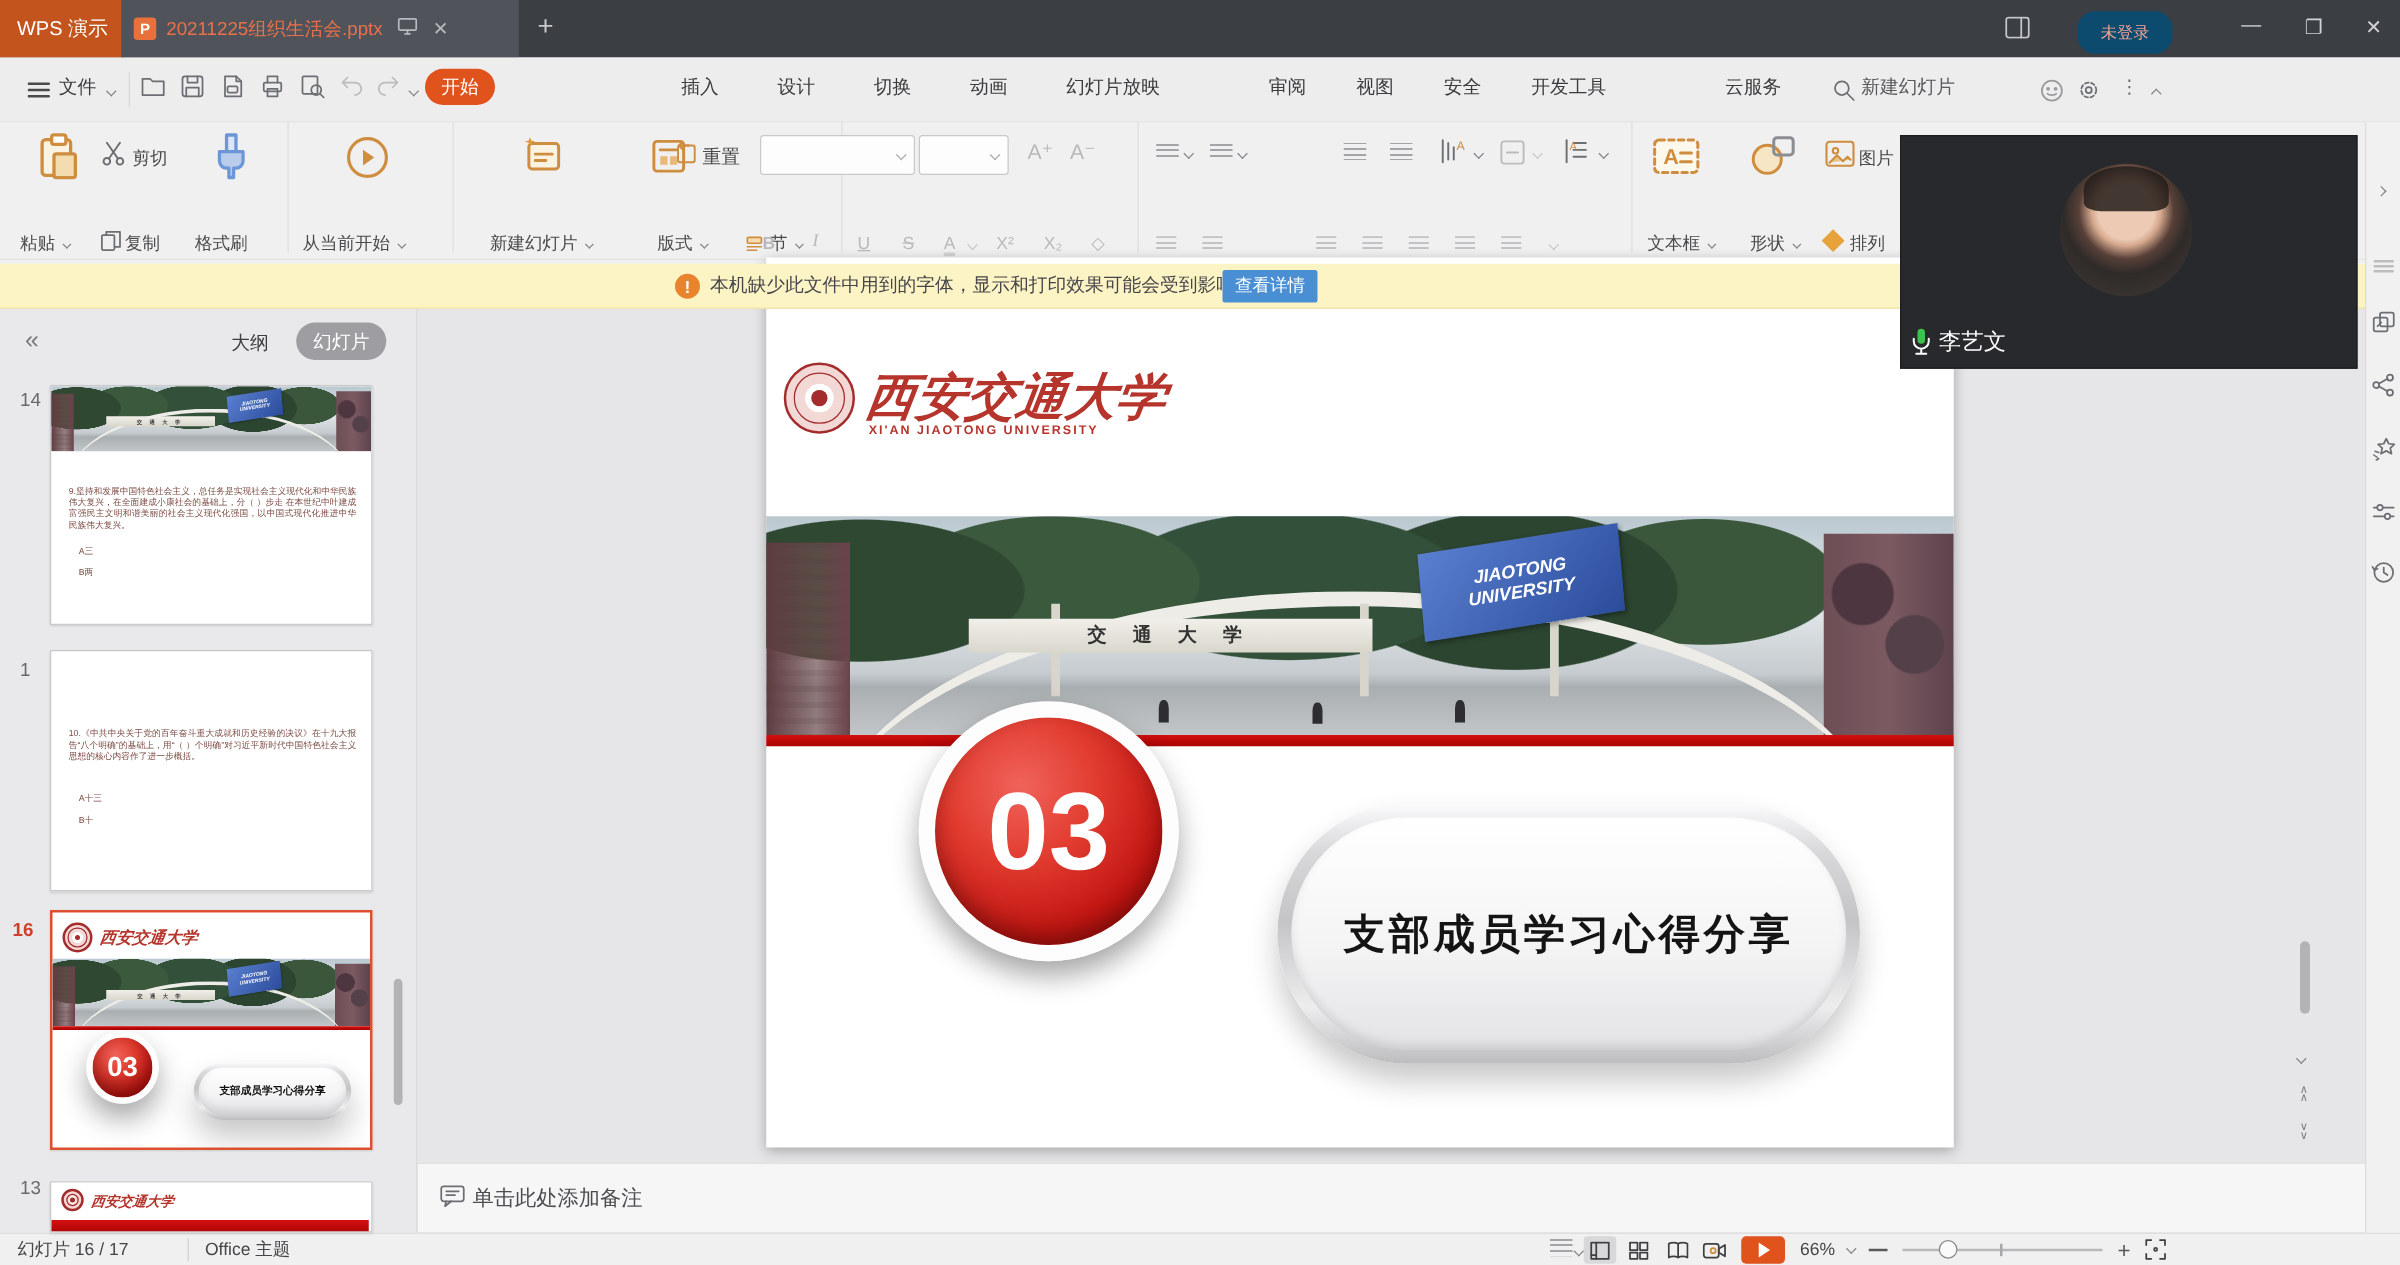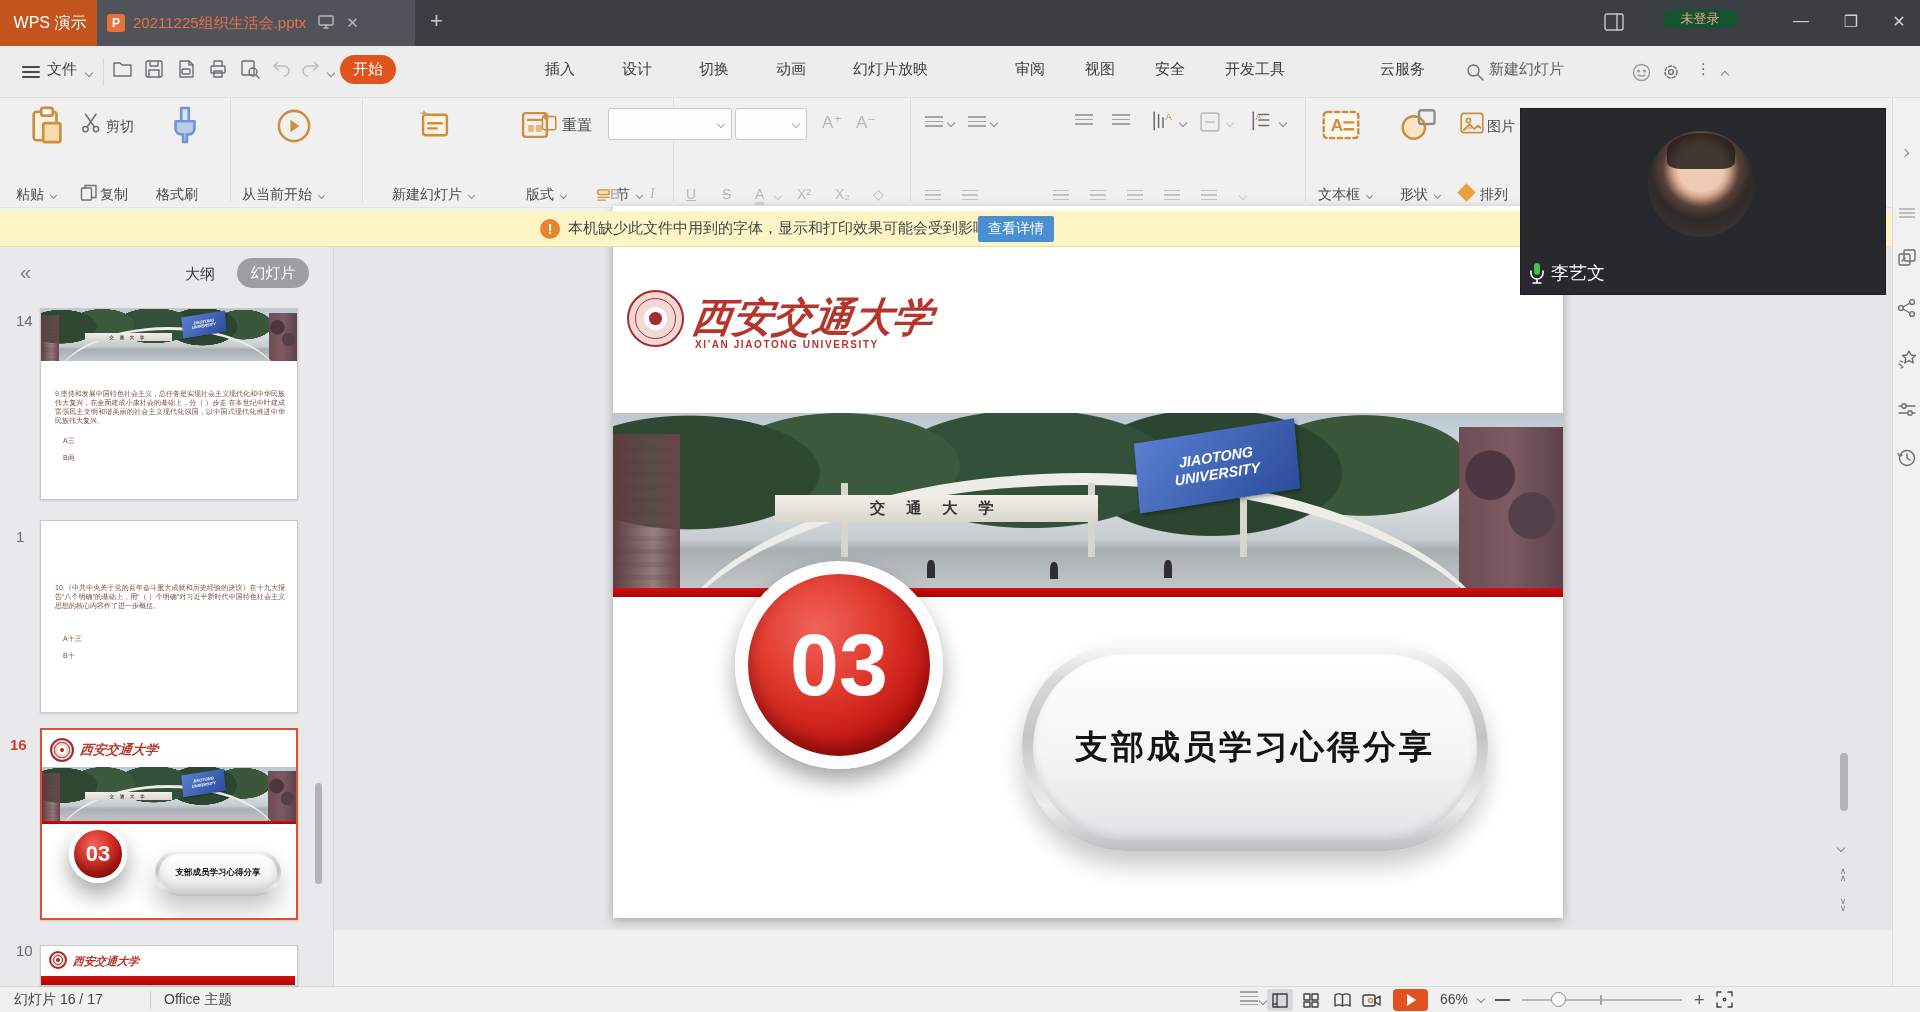--- a/index.html
+++ b/index.html
@@ -10,22 +10,22 @@
   
   .titlebar{position:absolute;left:0;top:0;width:1920px;height:46px;background:#3b3e43;}
   .wps-logo{position:absolute;left:0;top:0;width:100px;height:46px;background:#c3541d;color:#fff;
             font-size:16px;display:flex;align-items:center;justify-content:center;}
   .doc-tab{position:absolute;left:97px;top:0;width:318px;height:46px;background:#50545a;
            display:flex;align-items:center;padding:0 10px;}
   .pp-ico{width:18px;height:18px;border-radius:3px;background:#e8703a;color:#fff;font-size:12px;font-weight:bold;
           display:flex;align-items:center;justify-content:center;margin-right:8px;}
   .tab-title{color:#e8704a;font-size:15px;white-space:nowrap;overflow:hidden;max-width:210px;}
   .tb-ic{color:#b6b9bd;font-size:15px;margin-left:12px;}
-  .login-pill{position:absolute;left:1662px;top:9px;width:76px;height:19px;border-radius:14px;
-              background:#14532d;color:#f2a29a;font-size:13px;display:flex;align-items:center;justify-content:center;}
+  .login-pill{position:absolute;left:1662px;top:9px;width:76px;height:34px;border-radius:14px;
+              background:#0c4a6e;color:#f2a29a;font-size:13px;display:flex;align-items:center;justify-content:center;}
   .win-ic{position:absolute;top:12px;color:#cfd1d4;font-size:16px;width:26px;text-align:center;}
   
   .menubar{position:absolute;left:0;top:46px;width:1920px;height:52px;background:#ededee;border-bottom:1px solid #e2e2e3;}
   .menu-tab{position:absolute;top:14px;font-size:15px;color:#3c3c3e;}
   .menu-tab.active{background:#e0531c;color:#fff;border-radius:15px;padding:5px 13px;top:9px;}
   .qi{position:absolute;top:13px;width:24px;height:24px;}
   .cv{display:inline-block;width:6px;height:6px;border-right:1.6px solid #85868a;border-bottom:1.6px solid #85868a;
       transform:rotate(45deg);vertical-align:middle;}
   .cv.up{transform:rotate(-135deg);}
   
@@ -432,21 +432,21 @@
             <span>UNIVERSITY</span>
           </div>
       </div>
       <div class="redbar" style="position:absolute;left:0;top:91px;width:254px;height:3px;"></div>
       <div class="circle03" style="left:27px;top:95px;width:58px;height:58px;border-width:5px;font-size:22px;">03</div>
       <div class="capsule" style="left:113px;top:120px;width:126px;height:46px;">
         <div class="capsule-inner" style="inset:4px;font-size:8.5px;font-weight:bold;color:#111;">支部成员学习心得分享</div>
       </div>
     </div>
 
-    <span class="thumb-num" style="left:16px;top:695px;">10</span>
+    <span class="thumb-num" style="left:16px;top:695px;">13</span>
     <div class="thumb-page" style="top:698px;height:41px;">
       <span class="seal" style="left:8px;top:5px;width:18px;height:18px;"></span>
       <span class="callig" style="left:32px;top:8px;font-size:11px;position:absolute;">西安交通大学</span>
       <div class="redbar" style="position:absolute;left:0;top:30px;width:254px;height:11px;"></div>
     </div>
 
     <span class="thumb-bar" style="left:315px;top:536px;width:7px;height:101px;"></span>
   </div>
 
   <div class="canvas"></div>
@@ -480,20 +480,29 @@
     <div class="capsule" style="left:409px;top:437px;width:466px;height:208px;">
       <div class="capsule-inner" style="font-size:33px;font-weight:bold;letter-spacing:3px;color:#141414;">支部成员学习心得分享</div>
     </div>
   </div>
 
   <span class="thumb-bar" style="left:1840px;top:753px;width:8px;height:58px;z-index:6;"></span>
   <span class="a" style="left:1838px;top:838px;z-index:6;"><span class="cv"></span></span>
   <span class="dbl" style="left:1834px;top:868px;z-index:6;">∧<br>∧</span>
   <span class="dbl" style="left:1834px;top:898px;z-index:6;">∨<br>∨</span>
 
+  <div class="notes">
+    <span class="a" style="left:18px;top:17px;">
+      <svg class="ic" width="20" height="18" viewBox="0 0 20 18">
+          <rect x="1" y="1" width="18" height="12" rx="2"></rect>
+          <path d="M5 13l-1 4 5-4"></path>
+          <path d="M5 5h10M5 8h7"></path>
+        </svg></span>
+    <span class="a" style="left:44px;top:16px;font-size:17px;color:#4d4d4f;">单击此处添加备注</span>
+  </div>
 
   <div class="statusbar">
     <span class="a" style="left:14px;top:4px;">幻灯片 16 / 17</span>
     <span class="a" style="left:150px;top:4px;width:1px;height:18px;background:#cfcfd1;"></span>
     <span class="a" style="left:164px;top:4px;">Office 主题</span>
 
     <span class="sb-ic" style="left:1240px;"><span class="mini-lines" style="width:18px;height:14px;"></span><span class="cv" style="margin-left:2px;"></span></span>
     <span class="view-btn sel" style="left:1267px;">
       <svg class="ic" width="16" height="15" viewBox="0 0 16 15" style="stroke:#3f3f41">
           <rect x="1" y="1" width="14" height="13"></rect>

